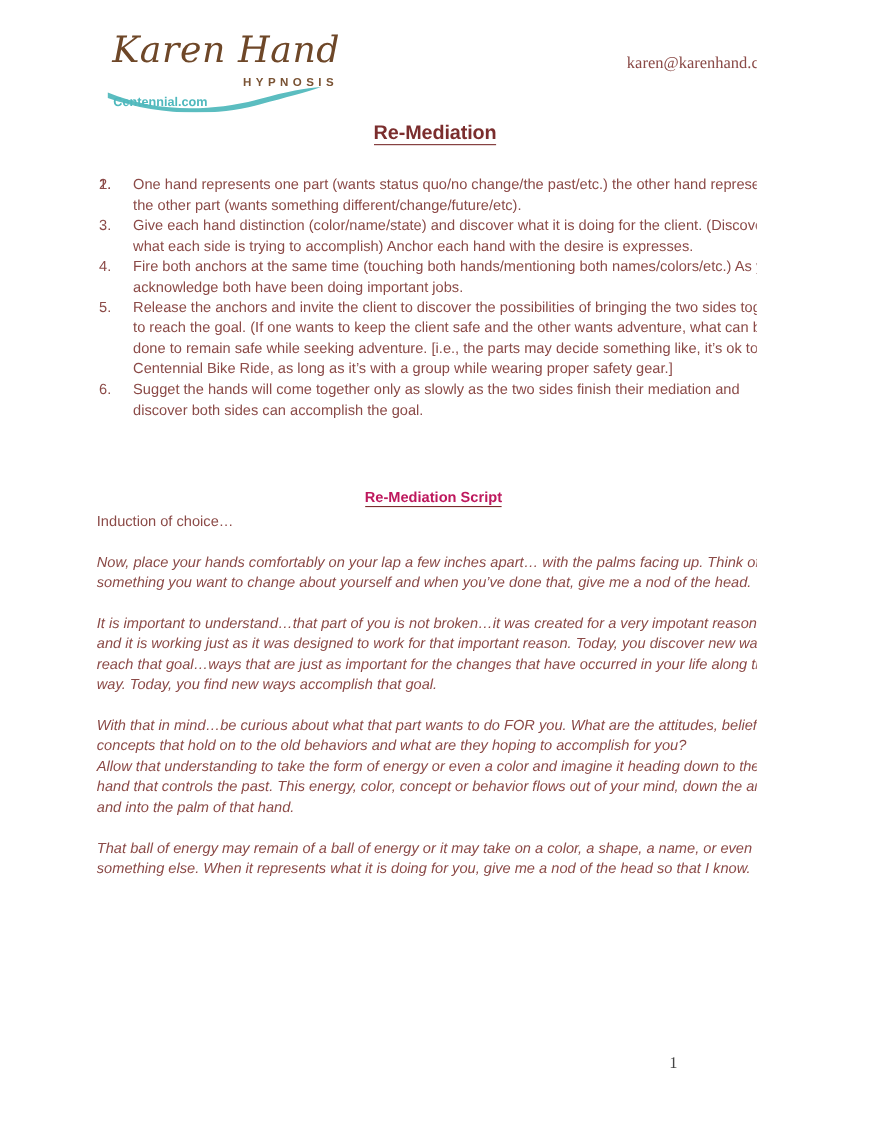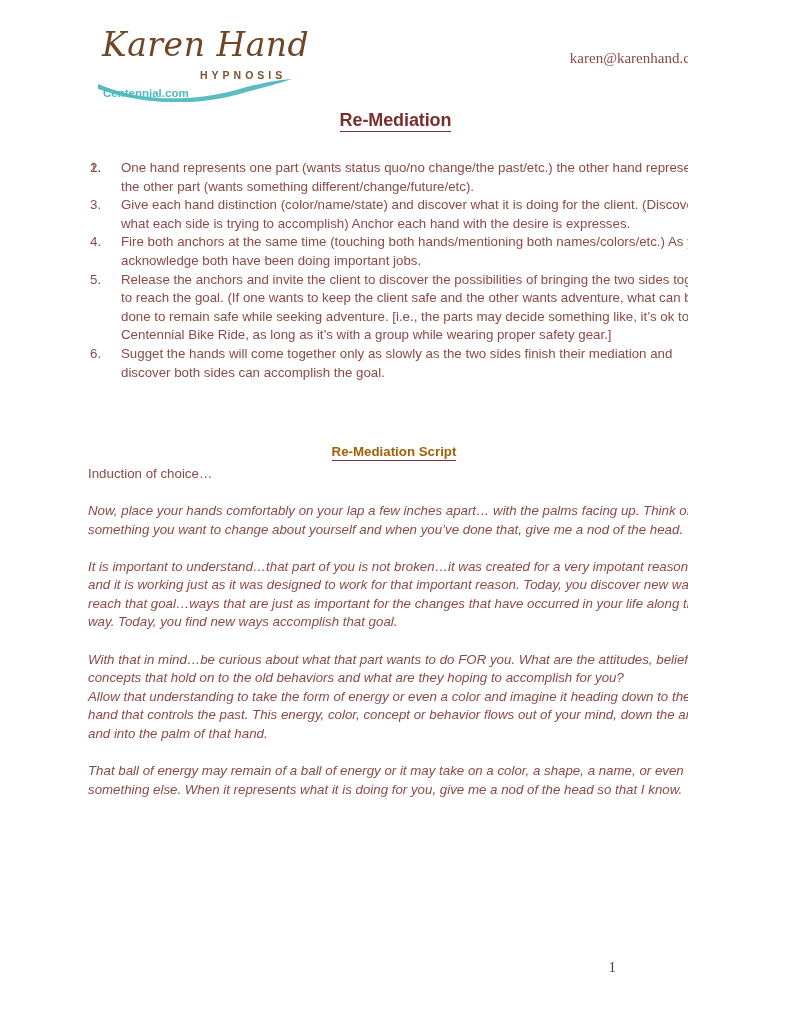--- a/index.html
+++ b/index.html
@@ -42,21 +42,21 @@
     font-family: "DejaVu Serif", serif;
     font-style: italic;
     font-size: 33px;
     letter-spacing: 0.5px;
     color: #6E4728;
     white-space: nowrap;
     line-height: 1;
   }
   .logo-hypnosis {
     position: absolute;
-    left: 104px;
+    left: 125px;
     top: 43px;
     font-family: "Liberation Sans", sans-serif;
     font-size: 10.5px;
     font-weight: bold;
     letter-spacing: 4.0px;
     color: #7A5334;
     white-space: nowrap;
   }
   .logo-wave {
     position: absolute;
@@ -147,21 +147,21 @@
     width: 22px;
     text-align: left;
   }
 
   .spacer-big { height: 61px; }
 
   .script-heading {
     text-align: center;
     font-weight: bold;
     font-size: 13.3px;
-    color: #a16207;
+    color: #be185d;
     margin: 0;
     padding-right: 22px;
   }
   .script-heading span {
     border-bottom: 1.4px solid #7B2E2E;
     padding-bottom: 1px;
   }
 
   .induction {
     margin-top: 3px;

